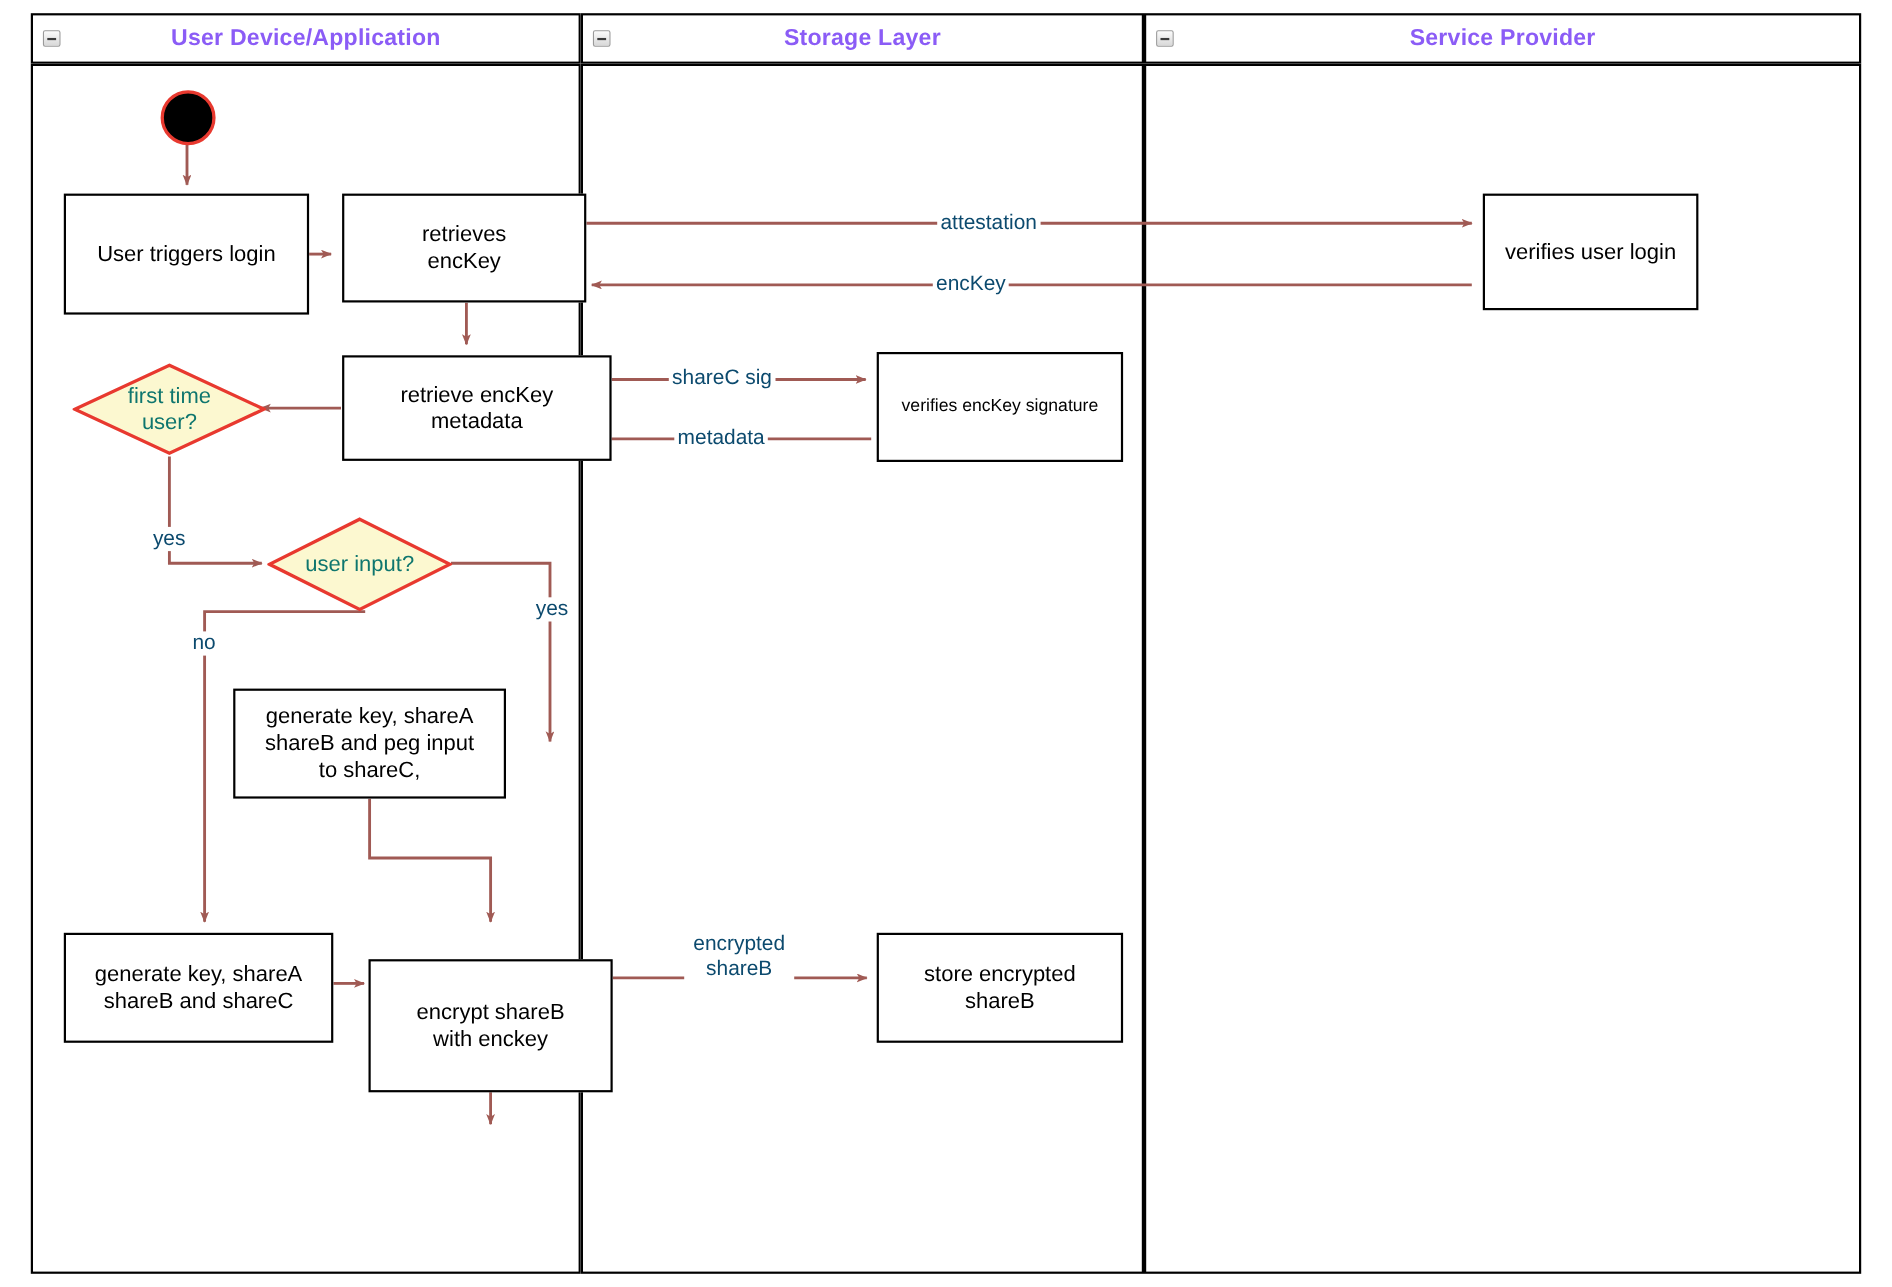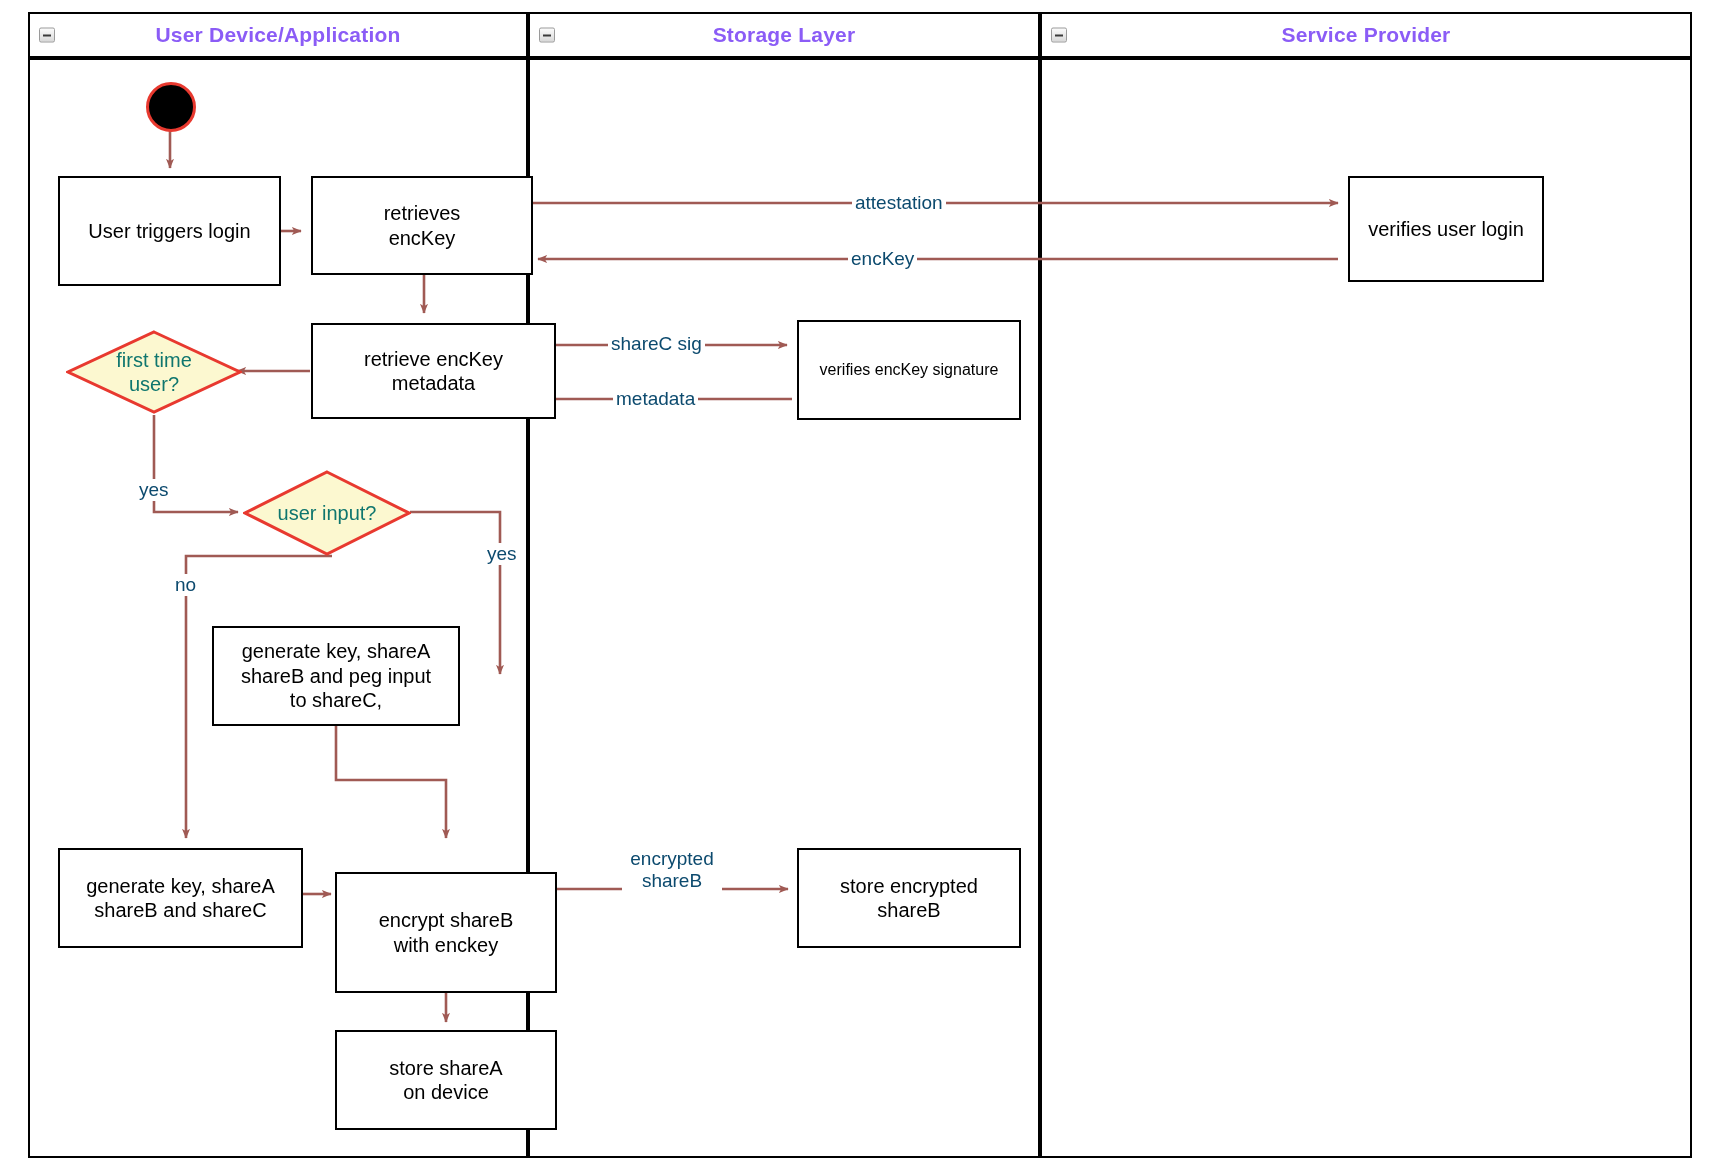--- a/index.html
+++ b/index.html
@@ -139,15 +139,14 @@
   </div>
 
   <div class="node act" style="left:212px;top:626px;width:248px;height:100px;">generate key, shareA<br>shareB and peg input<br>to shareC,</div>
 
   <div class="node act" style="left:58px;top:848px;width:245px;height:100px;">generate key, shareA<br>shareB and shareC</div>
 
   <div class="node act" style="left:335px;top:848px;width:222px;height:121px;margin-top:24px;">encrypt shareB<br>with enckey</div>
 
   <div class="node act" style="left:797px;top:848px;width:224px;height:100px;">store encrypted<br>shareB</div>
 
-  <div class="node act" style="left:335px;top:1030px;width:222px;height:100px;">store shareA<br>on device</div>
 
 </div>
 
 </body></html>

